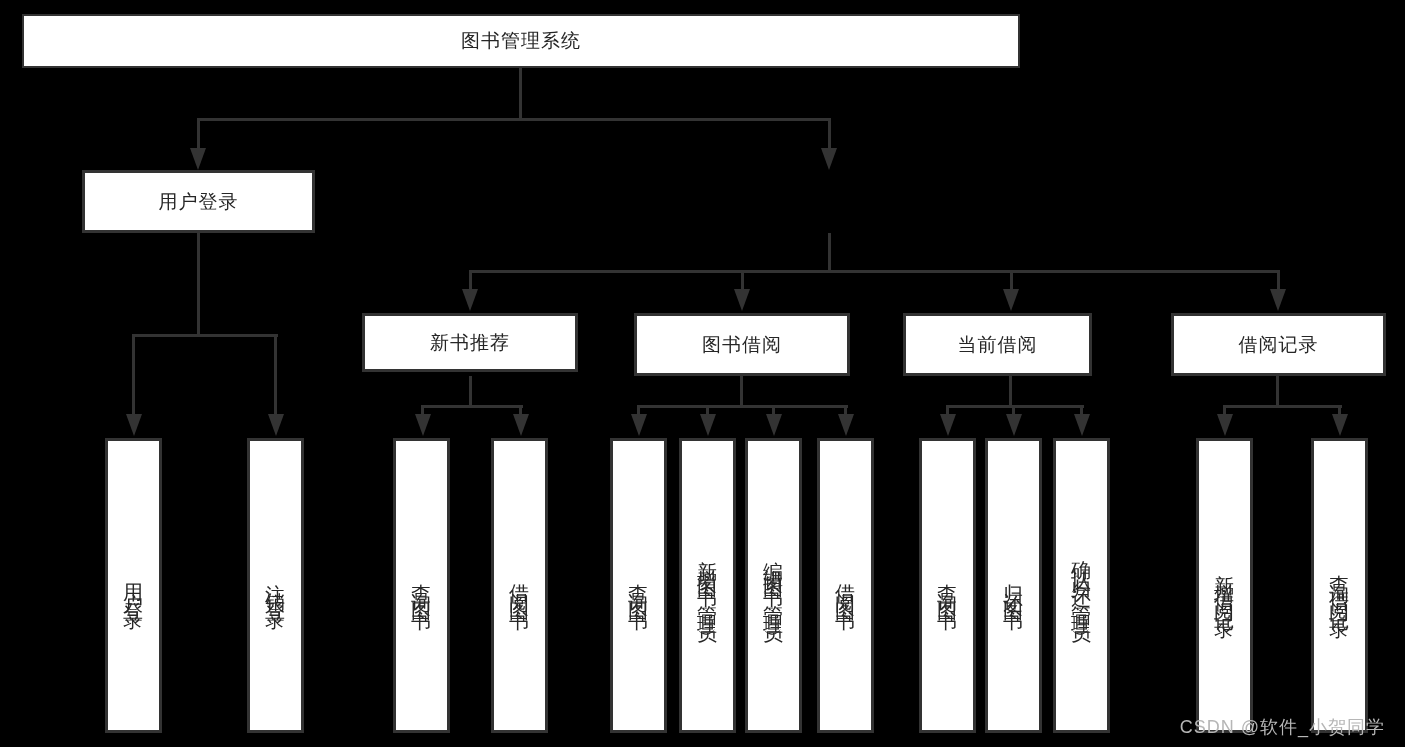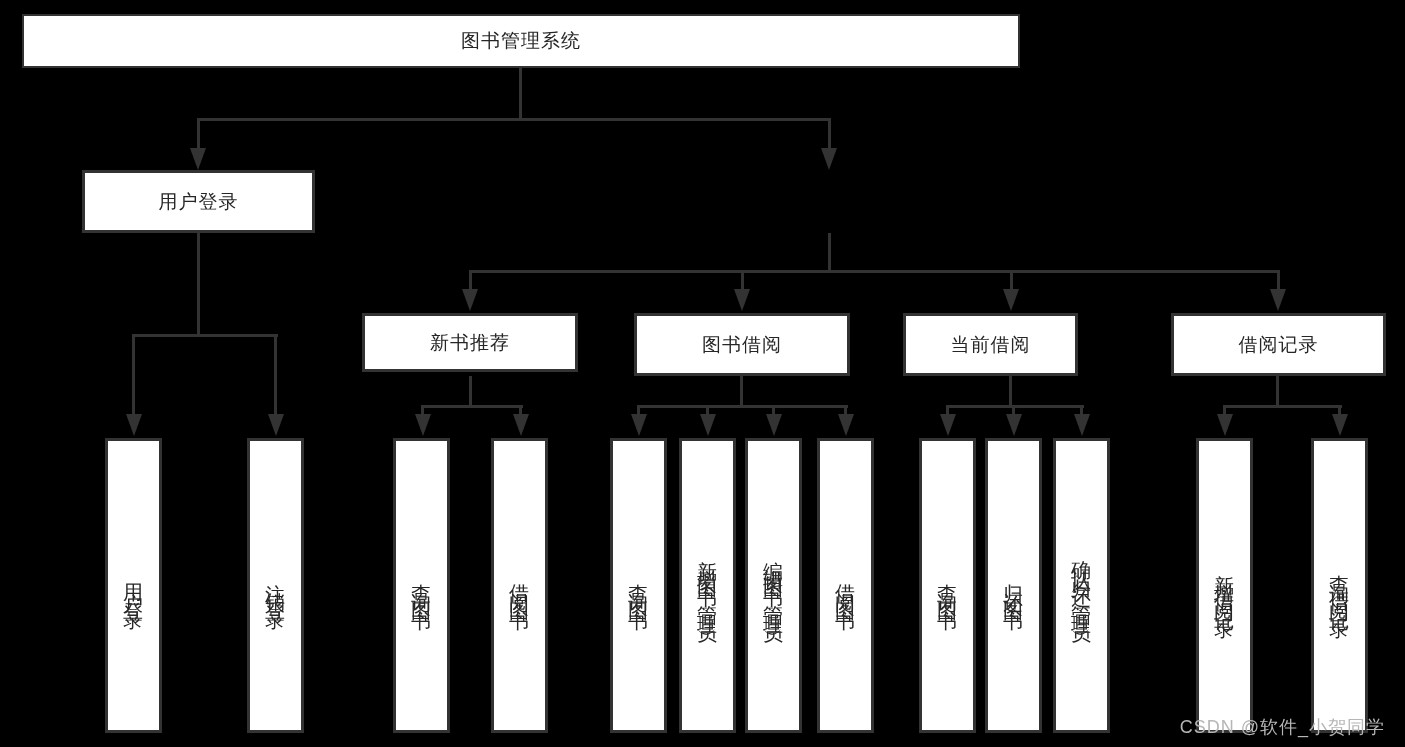--- a/index.html
+++ b/index.html
@@ -58,21 +58,21 @@
   <div class="arrow" style="left:462px;top:289px;"></div>
   <div class="vl" style="left:741px;top:270px;height:21px;"></div>
   <div class="arrow" style="left:734px;top:289px;"></div>
   <div class="vl" style="left:1010px;top:270px;height:21px;"></div>
   <div class="arrow" style="left:1003px;top:289px;"></div>
   <div class="vl" style="left:1277px;top:270px;height:21px;"></div>
   <div class="arrow" style="left:1270px;top:289px;"></div>
 
   <div class="node" style="left:362px;top:313px;width:216px;height:59px;">新书推荐</div>
   <div class="node" style="left:634px;top:313px;width:216px;height:63px;">图书借阅</div>
-  <div class="node" style="left:903px;top:313px;width:175px;height:63px;">当前借阅</div>
+  <div class="node" style="left:903px;top:313px;width:189px;height:63px;">当前借阅</div>
   <div class="node" style="left:1171px;top:313px;width:215px;height:63px;">借阅记录</div>
 
   <div class="vl" style="left:469px;top:376px;height:31px;"></div>
   <div class="hl" style="left:421px;top:405px;width:102px;"></div>
   <div class="vl" style="left:421px;top:405px;height:12px;"></div>
   <div class="arrow" style="left:415px;top:414px;"></div>
   <div class="vl" style="left:519px;top:405px;height:12px;"></div>
   <div class="arrow" style="left:513px;top:414px;"></div>
 
   <div class="vl" style="left:740px;top:376px;height:31px;"></div>

